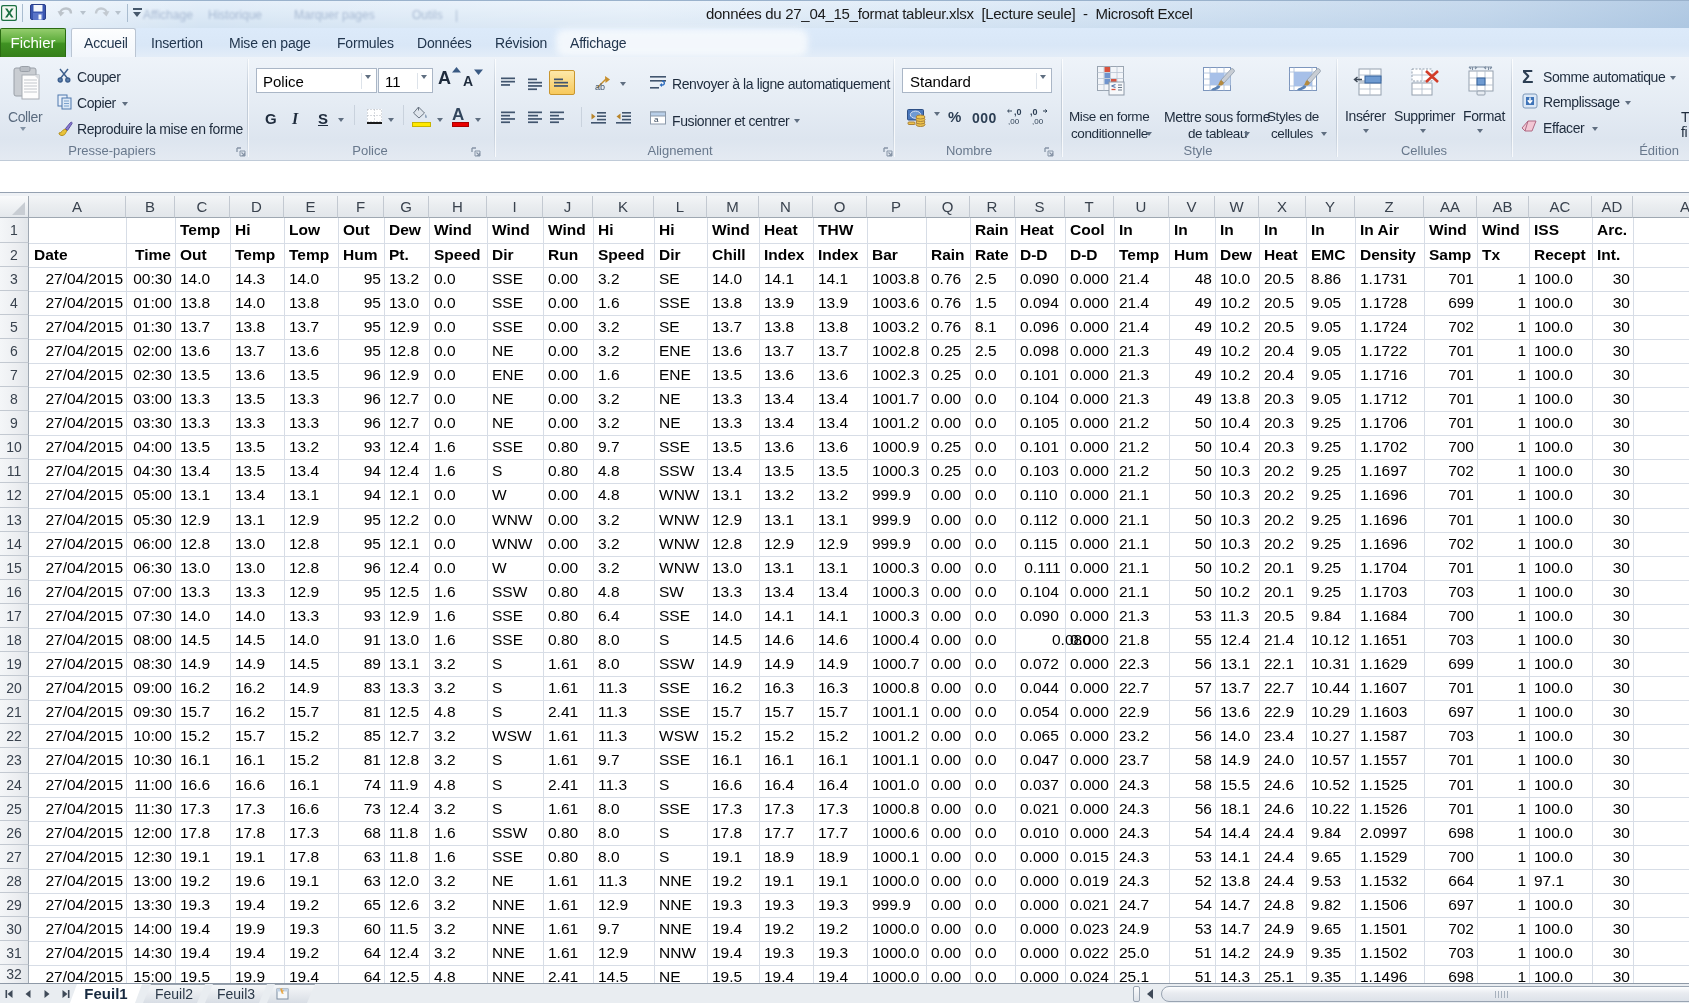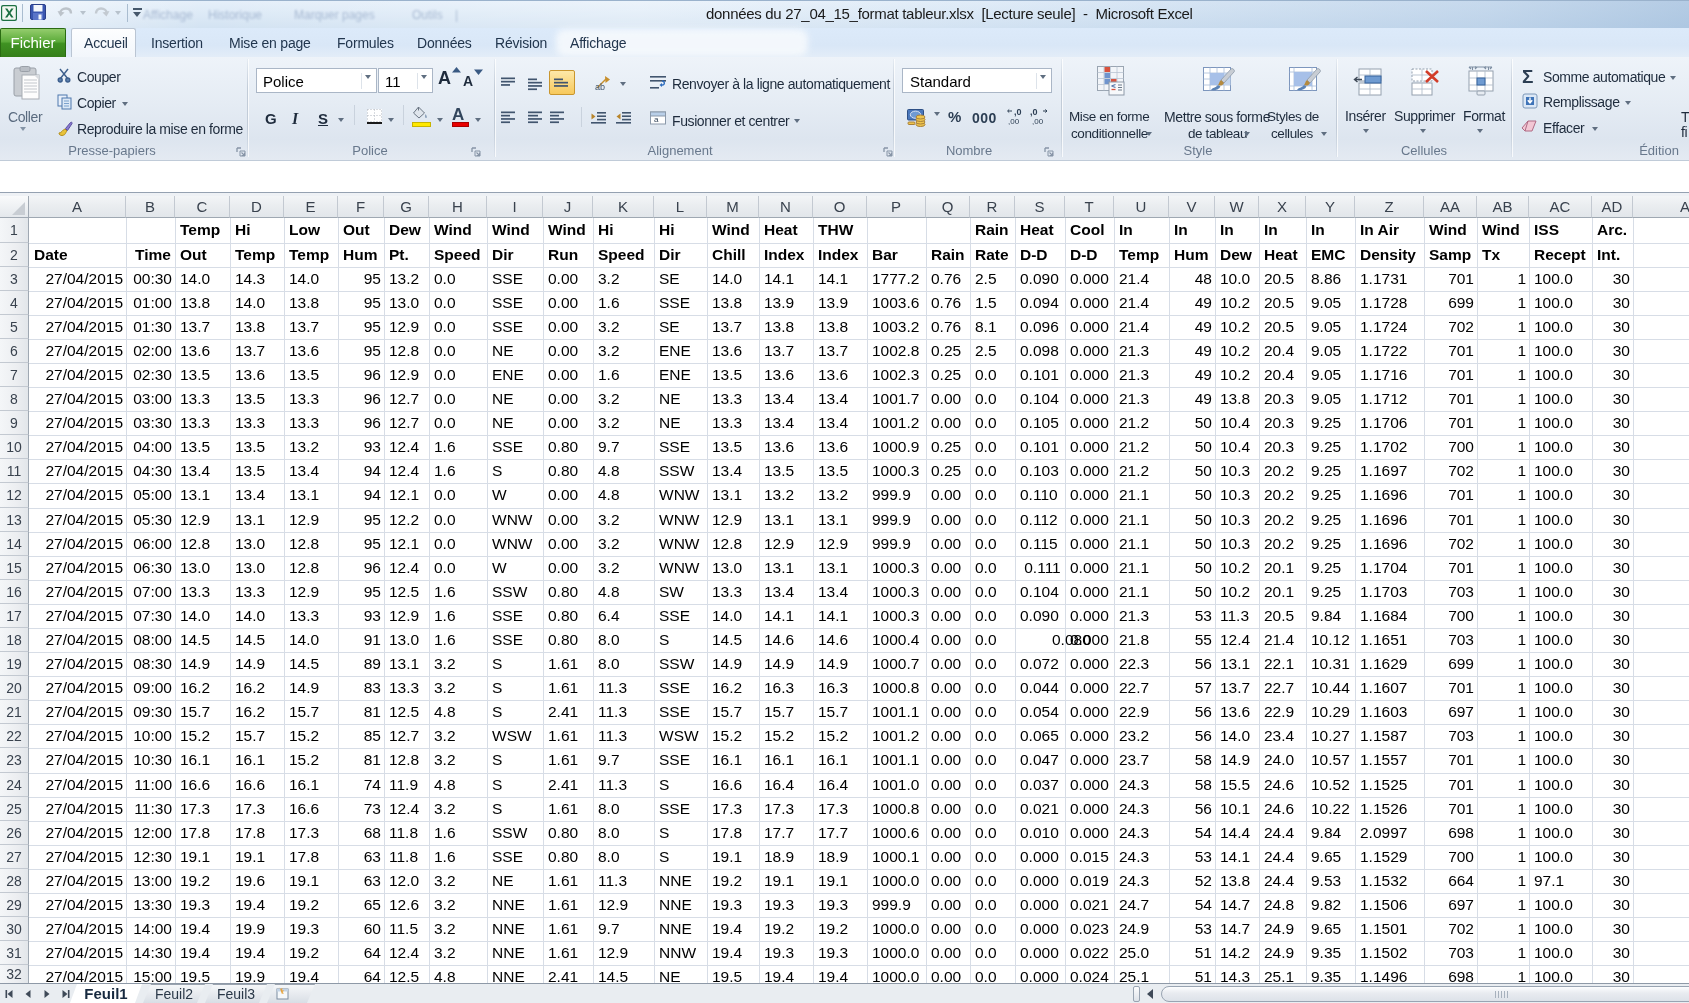--- a/index.html
+++ b/index.html
@@ -641,21 +641,21 @@
         <div style="left:338px;width:43px;text-align:right">95</div>
         <div style="left:389px;width:40px;text-align:left">13.2</div>
         <div style="left:434px;width:53px;text-align:left">0.0</div>
         <div style="left:492px;width:51px;text-align:left">SSE</div>
         <div style="left:548px;width:45px;text-align:left">0.00</div>
         <div style="left:598px;width:56px;text-align:left">3.2</div>
         <div style="left:659px;width:48px;text-align:left">SE</div>
         <div style="left:712px;width:47px;text-align:left">14.0</div>
         <div style="left:764px;width:49px;text-align:left">14.1</div>
         <div style="left:818px;width:49px;text-align:left">14.1</div>
-        <div style="left:872px;width:54px;text-align:left">1777.2</div>
+        <div style="left:872px;width:54px;text-align:left">1003.8</div>
         <div style="left:931px;width:39px;text-align:left">0.76</div>
         <div style="left:975px;width:40px;text-align:left">2.5</div>
         <div style="left:1020px;width:45px;text-align:left">0.090</div>
         <div style="left:1070px;width:44px;text-align:left">0.000</div>
         <div style="left:1119px;width:50px;text-align:left">21.4</div>
         <div style="left:1169px;width:43px;text-align:right">48</div>
         <div style="left:1220px;width:39px;text-align:left">10.0</div>
         <div style="left:1264px;width:42px;text-align:left">20.5</div>
         <div style="left:1311px;width:44px;text-align:left">8.86</div>
         <div style="left:1360px;width:64px;text-align:left">1.1731</div>
@@ -1352,21 +1352,21 @@
         <div style="left:712px;width:47px;text-align:left">17.3</div>
         <div style="left:764px;width:49px;text-align:left">17.3</div>
         <div style="left:818px;width:49px;text-align:left">17.3</div>
         <div style="left:872px;width:54px;text-align:left">1000.8</div>
         <div style="left:931px;width:39px;text-align:left">0.00</div>
         <div style="left:975px;width:40px;text-align:left">0.0</div>
         <div style="left:1020px;width:45px;text-align:left">0.021</div>
         <div style="left:1070px;width:44px;text-align:left">0.000</div>
         <div style="left:1119px;width:50px;text-align:left">24.3</div>
         <div style="left:1169px;width:43px;text-align:right">56</div>
-        <div style="left:1220px;width:39px;text-align:left">10.1</div>
+        <div style="left:1220px;width:39px;text-align:left">18.1</div>
         <div style="left:1264px;width:42px;text-align:left">24.6</div>
         <div style="left:1311px;width:44px;text-align:left">10.22</div>
         <div style="left:1360px;width:64px;text-align:left">1.1526</div>
         <div style="left:1424px;width:50px;text-align:right">701</div>
         <div style="left:1477px;width:49px;text-align:right">1</div>
         <div style="left:1534px;width:58px;text-align:left">100.0</div>
         <div style="left:1592px;width:38px;text-align:right">30</div>
       </div>
       <div class="a row" style="top:629px;height:24px">
         <div style="left:29px;width:94px;text-align:right">27/04/2015</div>

